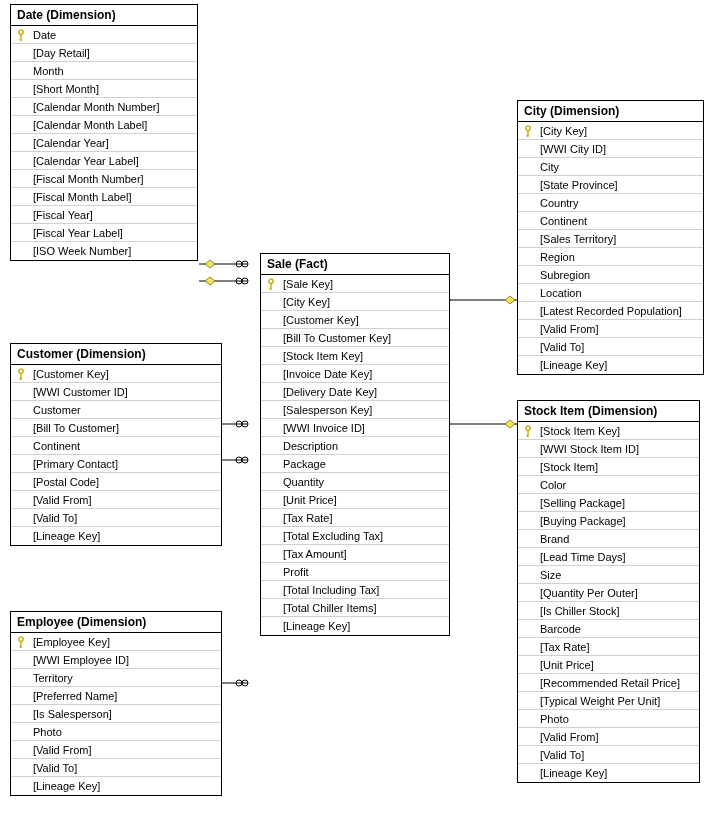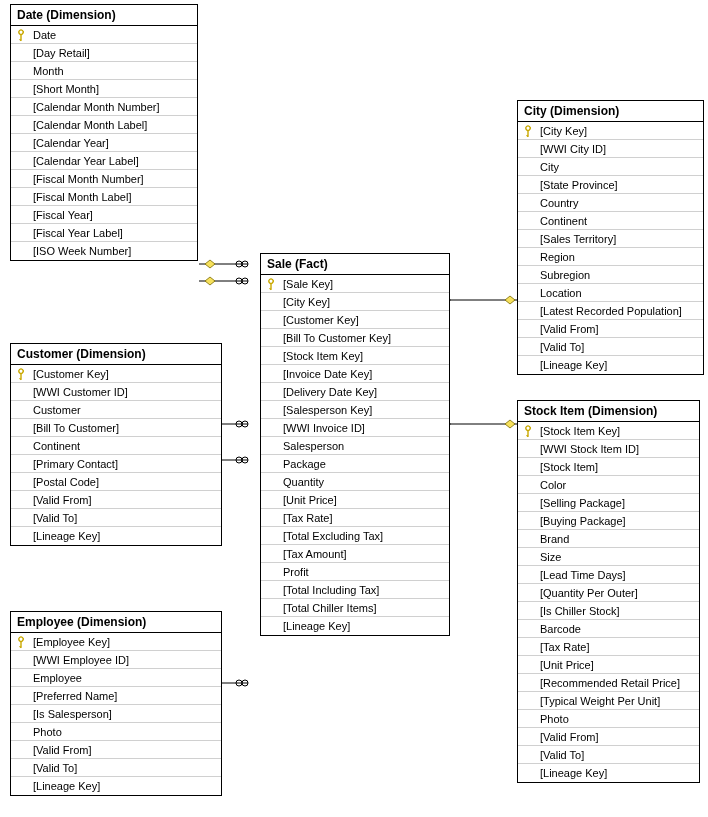--- a/index.html
+++ b/index.html
@@ -252,21 +252,21 @@
           </span>
         </div>
         <div class="col-label">[Employee Key]</div>
       </div>
       <div class="entity-row">
         <div class="key-col"></div>
         <div class="col-label">[WWI Employee ID]</div>
       </div>
       <div class="entity-row">
         <div class="key-col"></div>
-        <div class="col-label">Employee</div>
+        <div class="col-label">Territory</div>
       </div>
       <div class="entity-row">
         <div class="key-col"></div>
         <div class="col-label">[Preferred Name]</div>
       </div>
       <div class="entity-row">
         <div class="key-col"></div>
         <div class="col-label">[Is Salesperson]</div>
       </div>
       <div class="entity-row">
@@ -330,21 +330,21 @@
       <div class="entity-row">
         <div class="key-col"></div>
         <div class="col-label">[Salesperson Key]</div>
       </div>
       <div class="entity-row">
         <div class="key-col"></div>
         <div class="col-label">[WWI Invoice ID]</div>
       </div>
       <div class="entity-row">
         <div class="key-col"></div>
-        <div class="col-label">Salesperson</div>
+        <div class="col-label">Description</div>
       </div>
       <div class="entity-row">
         <div class="key-col"></div>
         <div class="col-label">Package</div>
       </div>
       <div class="entity-row">
         <div class="key-col"></div>
         <div class="col-label">Quantity</div>
       </div>
       <div class="entity-row">
@@ -486,25 +486,25 @@
       <div class="entity-row">
         <div class="key-col"></div>
         <div class="col-label">[Buying Package]</div>
       </div>
       <div class="entity-row">
         <div class="key-col"></div>
         <div class="col-label">Brand</div>
       </div>
       <div class="entity-row">
         <div class="key-col"></div>
+        <div class="col-label">[Lead Time Days]</div>
+      </div>
+      <div class="entity-row">
+        <div class="key-col"></div>
         <div class="col-label">Size</div>
-      </div>
-      <div class="entity-row">
-        <div class="key-col"></div>
-        <div class="col-label">[Lead Time Days]</div>
       </div>
       <div class="entity-row">
         <div class="key-col"></div>
         <div class="col-label">[Quantity Per Outer]</div>
       </div>
       <div class="entity-row">
         <div class="key-col"></div>
         <div class="col-label">[Is Chiller Stock]</div>
       </div>
       <div class="entity-row">

